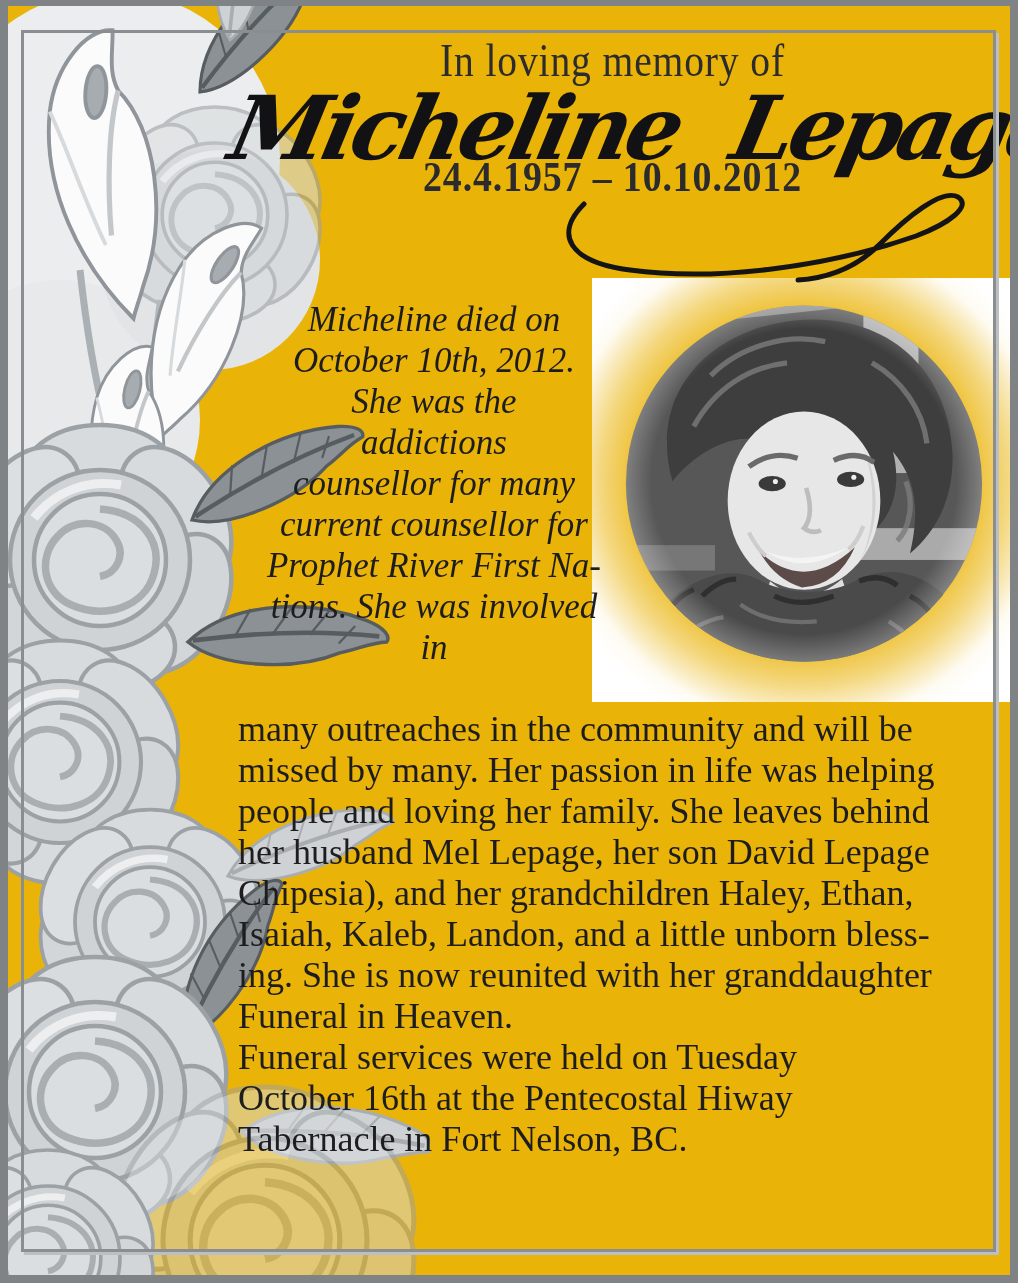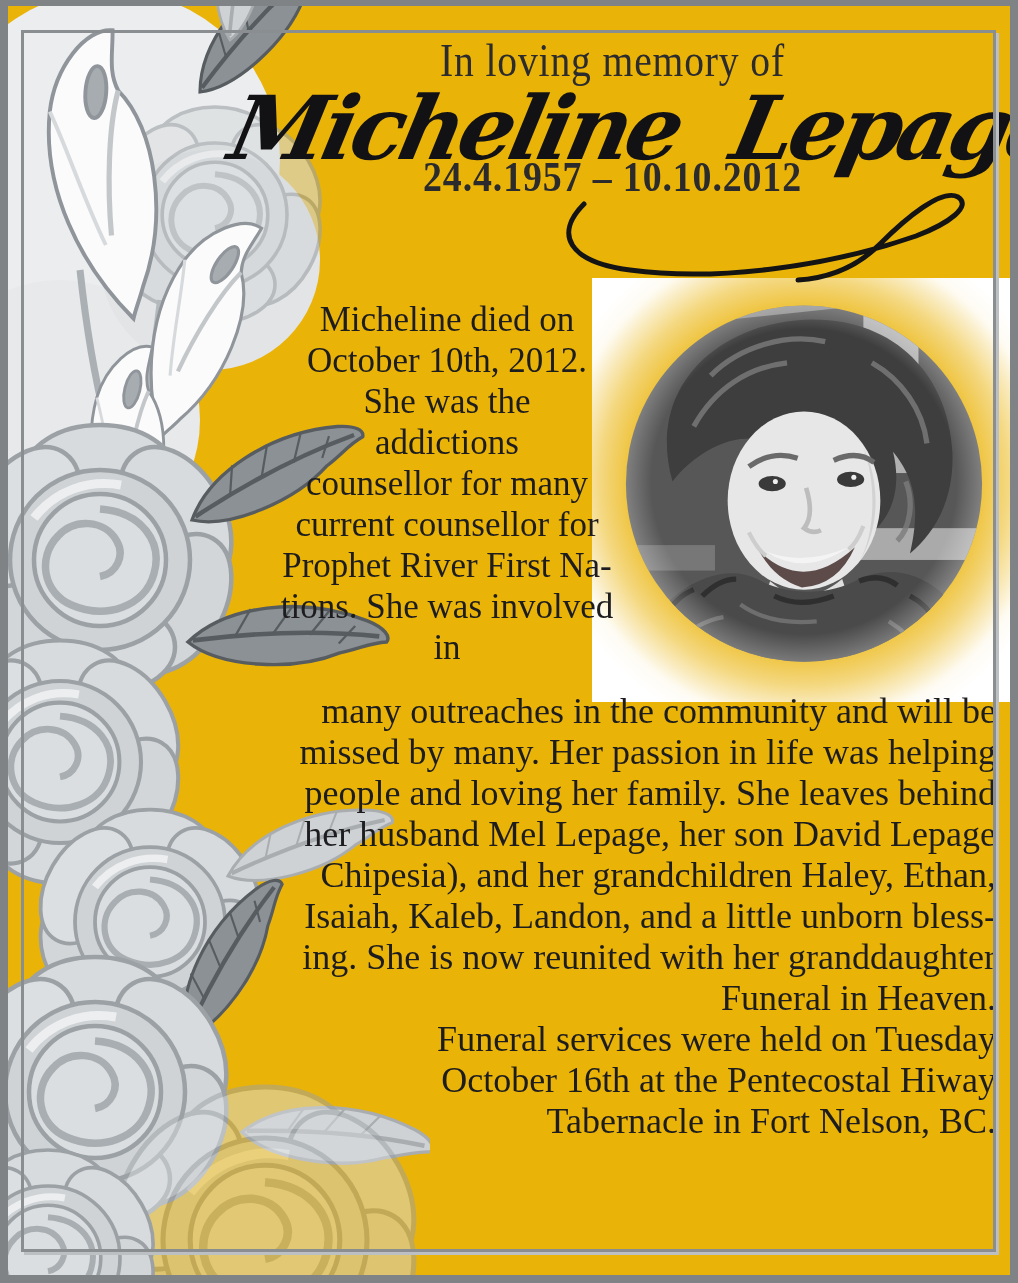--- a/index.html
+++ b/index.html
@@ -36,26 +36,26 @@
   .flourish{position:absolute; left:292px; top:152px; z-index:-1;}
   .dates{
     margin-top:-16px; font-size:42px; font-weight:600; color:#2b2b2d; letter-spacing:1px;
     display:inline-block; transform:scaleX(.9); white-space:nowrap;
   }
   .dates-wrap{margin-top:-14px;}
   
   .portrait{position:absolute; left:592px; top:278px; width:424px; height:424px; z-index:2;}
   
   .col-text{
-    position:absolute; left:246px; top:299px; width:402px; z-index:4;
-    font-size:35px; line-height:41px; text-align:center; white-space:nowrap;
+    position:absolute; left:233px; top:299px; width:402px; z-index:4;
+    font-size:35px; line-height:41px; text-align:center; white-space:nowrap;font-style:italic;
   }
   .main-text{
-    position:absolute; left:238px; top:691px; width:758px; z-index:4;
-    font-size:36px; line-height:41px; text-align:right; white-space:nowrap;
+    position:absolute; left:238px; top:709px; width:758px; z-index:4;
+    font-size:36px; line-height:41px; text-align:left; white-space:nowrap;
   }
   .line{display:block;}
 </style>
 </head>
 <body>
 
 <div class="page">
 
   <svg class="floral" width="430" height="1283" viewBox="0 0 430 1283" aria-hidden="true">
     <defs>

